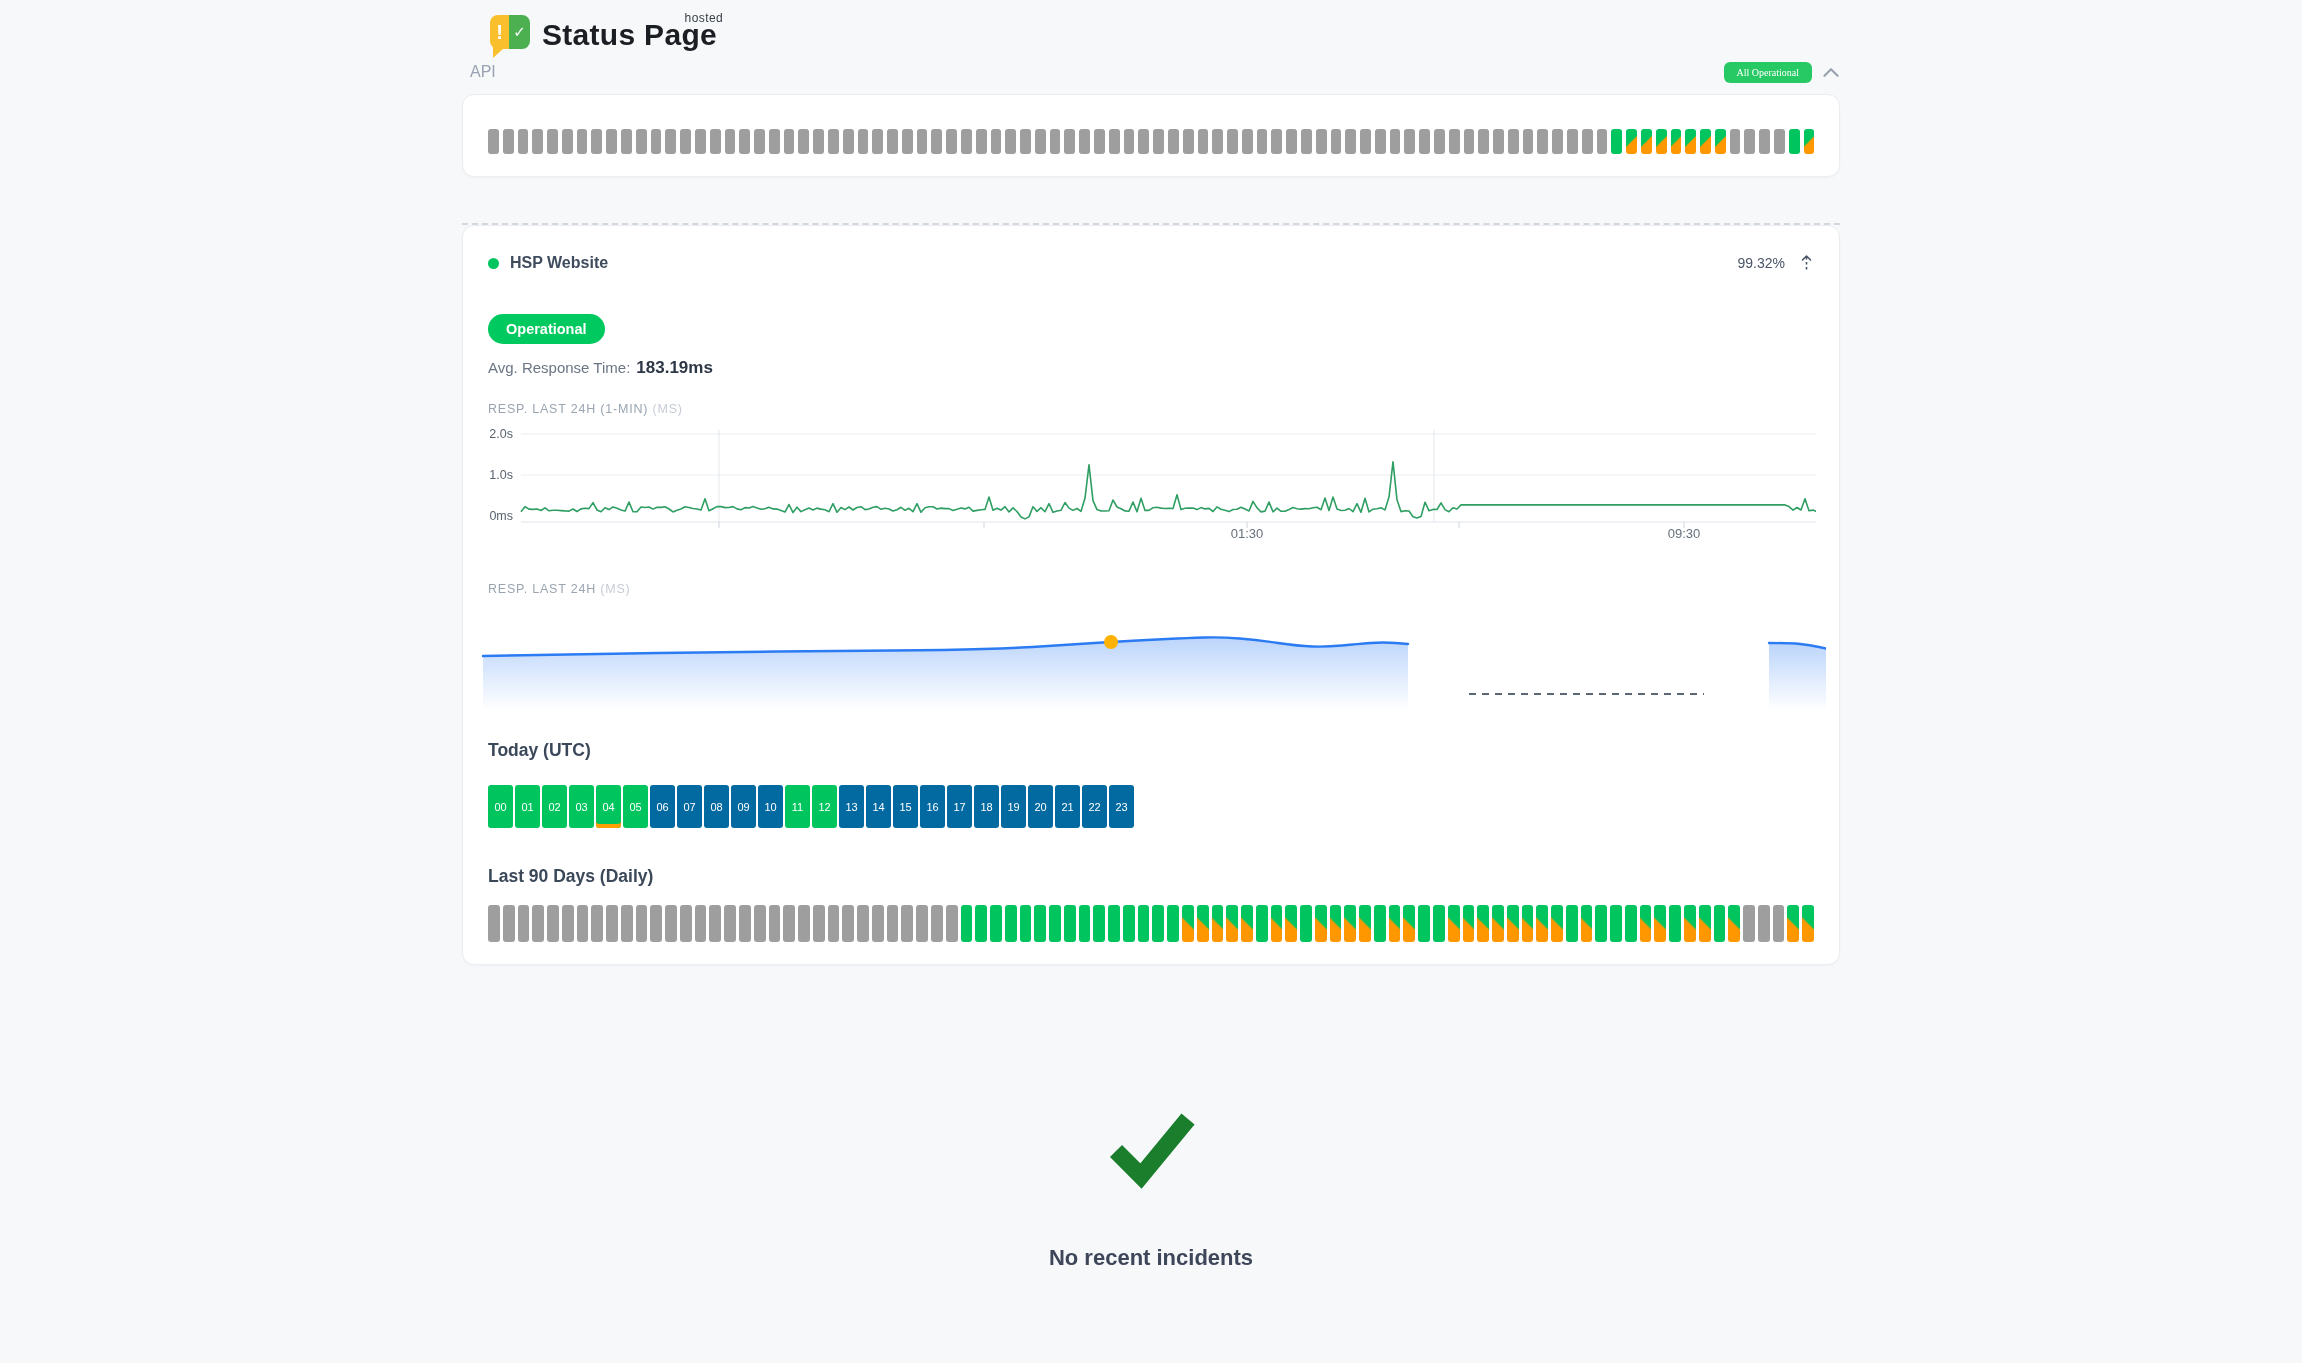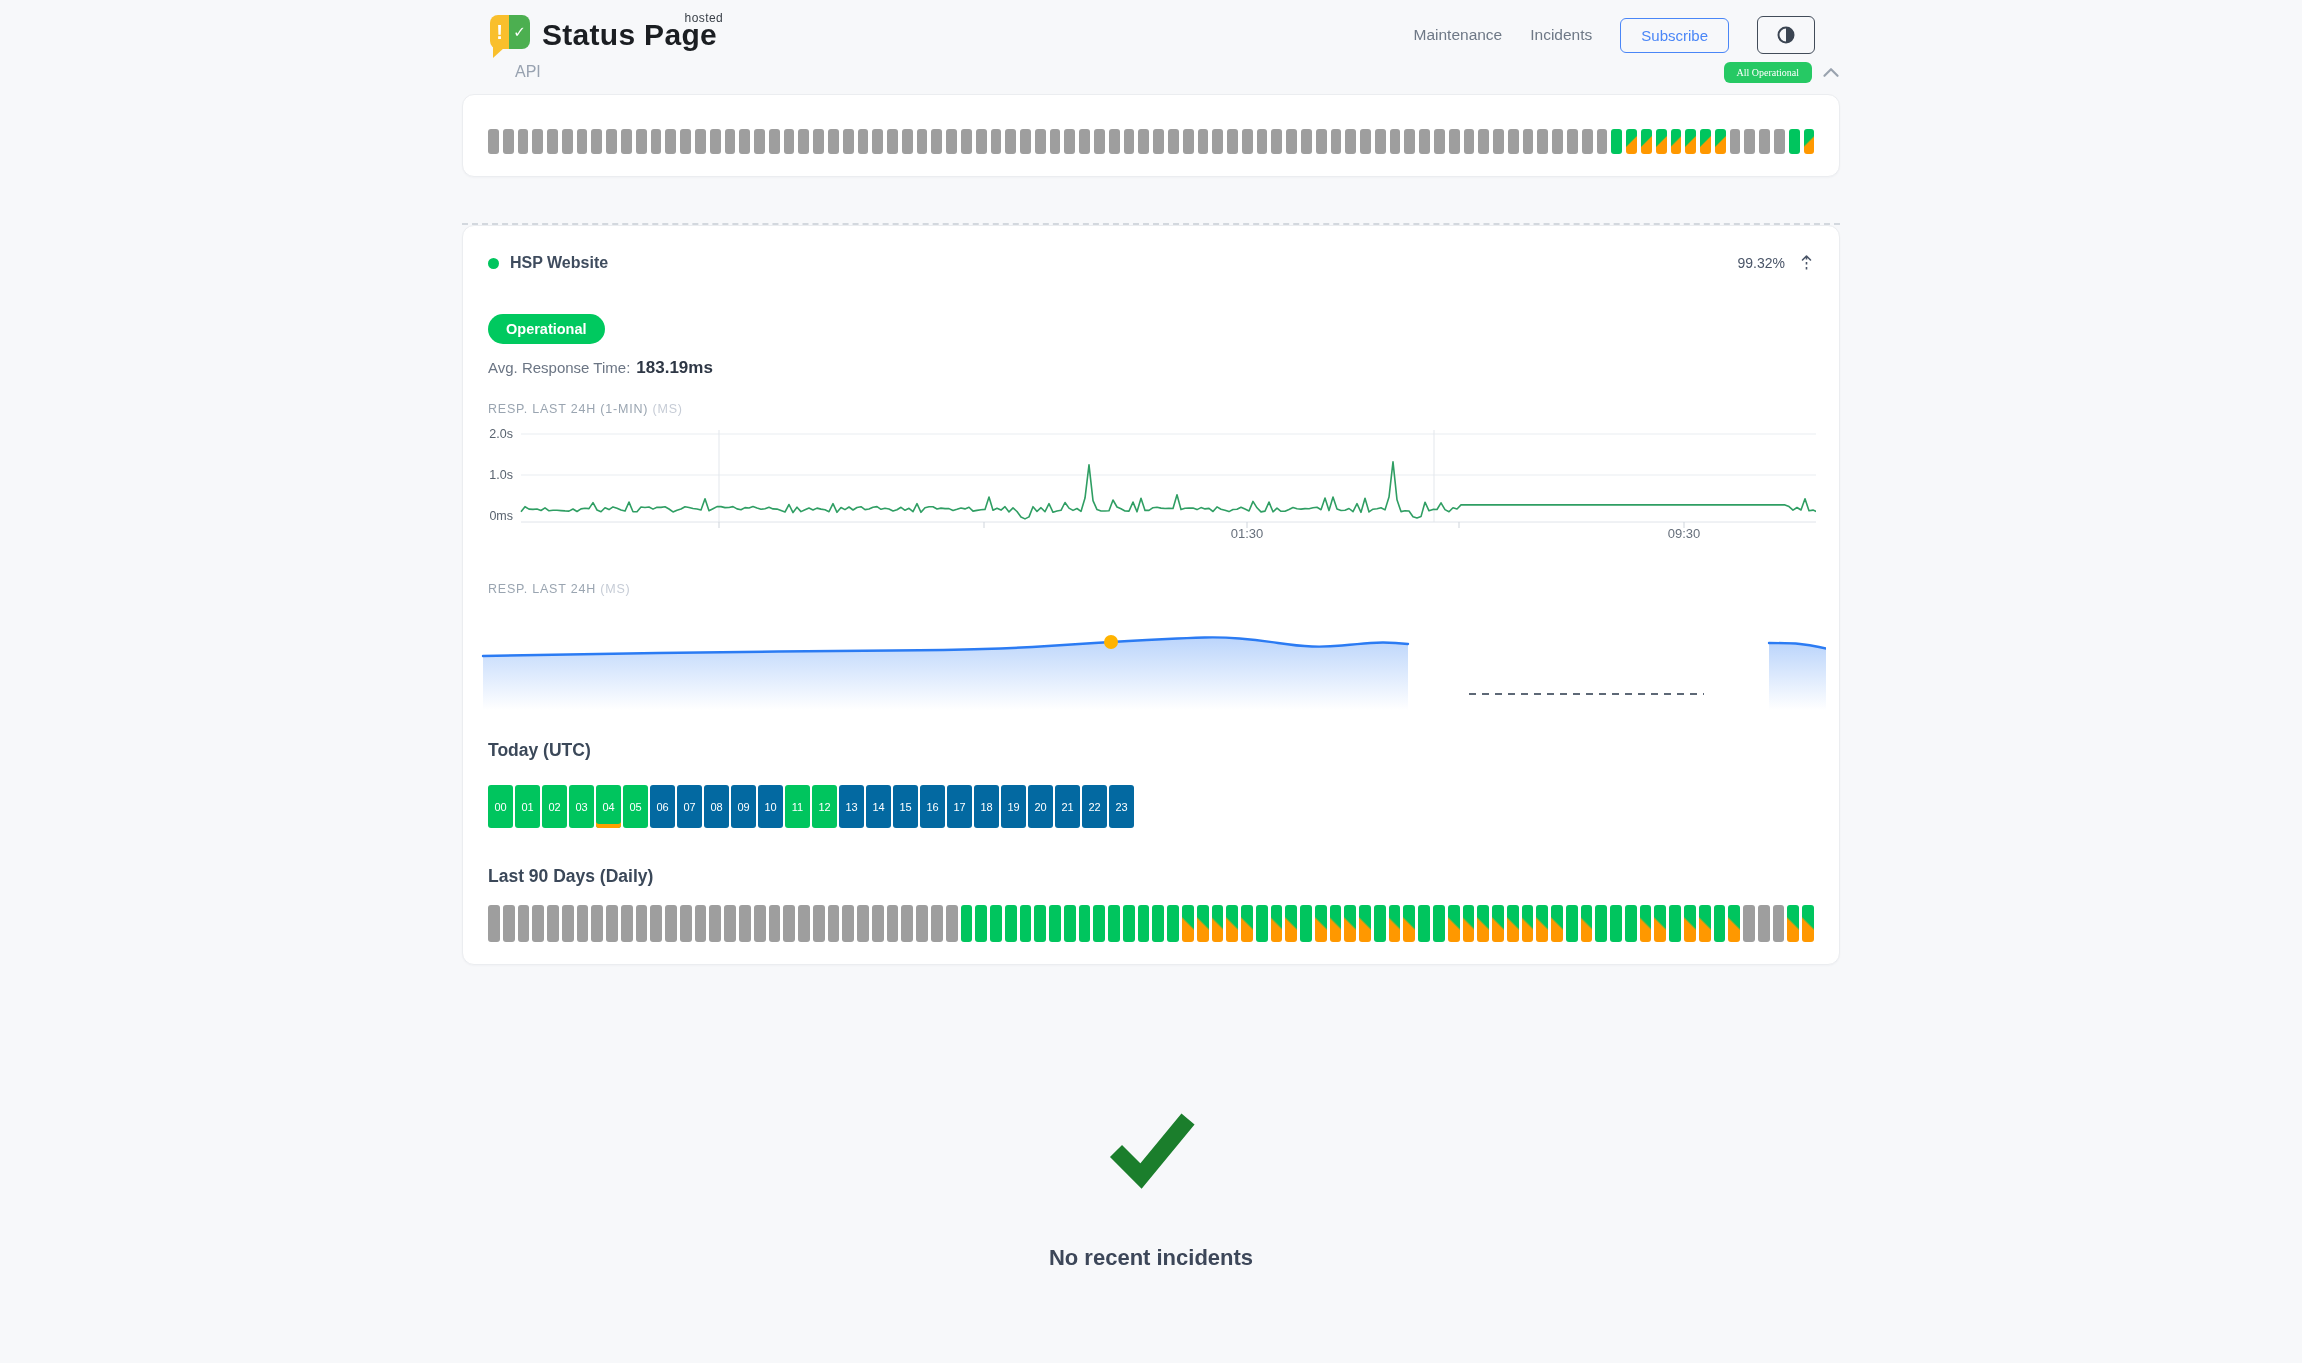--- a/index.html
+++ b/index.html
@@ -18,21 +18,21 @@
   .bubble-tail { position:absolute; left:3px; bottom:-9px; width:0; height:0; border-top:11px solid #f9bf2c; border-right:12px solid transparent; }
   .brand-text { font-size:30px; font-weight:bold; color:#1b1e22; letter-spacing:0.3px; line-height:40px; }
   .hosted { position:absolute; top:-4px; right:-6px; font-size:12px; font-weight:normal; color:#3a4048; letter-spacing:0.4px; }
   .nav { display:flex; align-items:center; gap:28px; }
   .nav-link { font-size:15.5px; color:#6e7886; cursor:pointer; }
   .btn-subscribe { border:1.5px solid #4a86f7; color:#4a86f7; background:transparent; border-radius:6px; font-size:15px; padding:8px 20px; cursor:pointer; font-family:inherit; }
   .btn-theme { border:1.5px solid #424c59; background:transparent; border-radius:6px; width:58px; height:38px; display:flex; align-items:center; justify-content:center; cursor:pointer; }
 
   
   .section-head { display:flex; justify-content:space-between; align-items:center; margin:0 0 8px 8px; height:28px; }
-  .section-title { font-size:16px; color:#98a2b0;margin-left:45px; }
+  .section-title { font-size:16px; color:#98a2b0; }
   .head-right { display:flex; align-items:center; gap:10px; }
   .pill { background:#26c964; color:#fff; font-size:10px; padding:5px 13px; border-radius:6px; white-space:nowrap;font-family:Liberation Serif, serif; }
 
   
   .card { background:#fff; border:1px solid #ebedf0; border-radius:12px; box-shadow:0 1px 2px rgba(20,30,50,0.03); padding:22px 25px; }
   .comp-row { display:flex; justify-content:space-between; align-items:center; height:30px; }
   .comp-name { display:flex; align-items:center; gap:11px; font-size:16px; font-weight:bold; color:#3f4c5e; }
   .dot { width:11px; height:11px; border-radius:50%; background:#00c55e; flex:0 0 auto; }
   .comp-right { display:flex; align-items:center; gap:14px; font-size:14px; color:#4a5568; }
 
@@ -84,31 +84,20 @@
       <div class="brand">
         <div class="bubble">
           <div class="bubble-body">
             <div class="bubble-left">!</div>
             <div class="bubble-right">✓</div>
           </div>
           <div class="bubble-tail"></div>
         </div>
         <div class="brand-text">Status Page</div>
         <div class="hosted">hosted</div>
-      </div>
-      <div class="nav">
-        <span class="nav-link">Maintenance</span>
-        <span class="nav-link">Incidents</span>
-        <button class="btn-subscribe">Subscribe</button>
-        <button class="btn-theme">
-          <svg width="20" height="20" viewBox="0 0 16 16">
-            <circle cx="8" cy="8" r="6" fill="none" stroke="#3b4552" stroke-width="1.6"></circle>
-            <path d="M8 2 a6 6 0 0 1 0 12 Z" fill="#3b4552"></path>
-          </svg>
-        </button>
       </div>
     </div>
 
     <div class="section-head">
       <span class="section-title">API</span>
       <div class="head-right">
         <span class="pill">All Operational</span>
         <svg width="18" height="12" viewBox="0 0 16 11">
           <polyline points="2,9 8,3 14,9" fill="none" stroke="#9aa3af" stroke-width="2" stroke-linecap="round" stroke-linejoin="round"></polyline>
         </svg>

